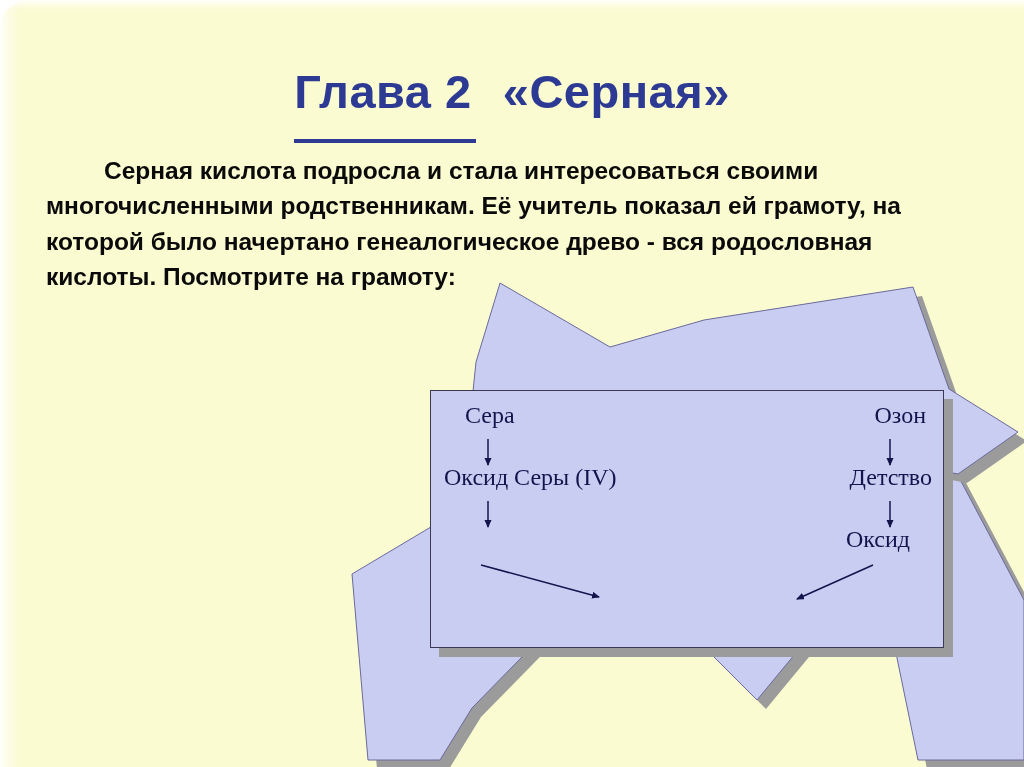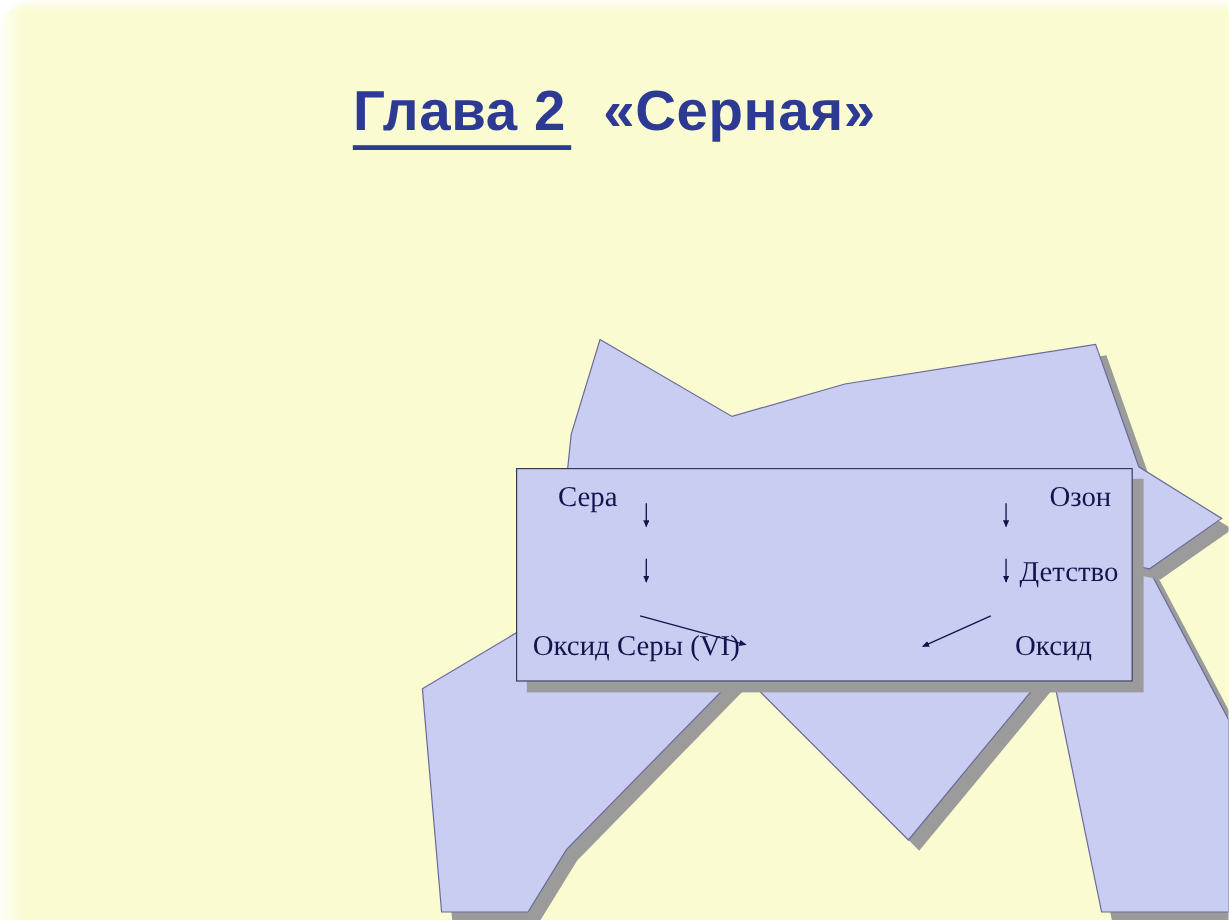--- a/index.html
+++ b/index.html
@@ -19,40 +19,40 @@
     padding-top:64px;
     text-align:center;
     font-size:47px;
     font-weight:bold;
     color:#2d3a93;
     letter-spacing:0.5px;
     white-space:pre;
   }
   .title .u{
     border-bottom:4px solid #2d3a93;
-    padding-bottom:3px;
+    padding-bottom:21px;
     padding-right:4px;
   }
   .body-text{
     margin:34px 46px 0 46px;
     font-size:24.5px;
     font-weight:bold;
     line-height:1.44;
     color:#0a0a0a;
     text-indent:58px;
   }
   .shapes-svg{
     position:absolute;
     left:0;top:0;width:1024px;height:767px;
     pointer-events:none;
   }
   .chart-box{
     position:absolute;
     left:430px;top:390px;
-    width:514px;height:178px;
+    width:514px;height:258px;
     background:#c9cdf2;
     border:1px solid #3a3a52;
     box-shadow:9px 9px 0 #9b9b9b;
     box-sizing:border-box;
     font-family:"Liberation Serif", serif;
     font-size:24px;
     color:#14144c;
     padding-left:44px;
   }
   .node{position:absolute;white-space:nowrap;}
@@ -76,37 +76,38 @@
 
     <polygon points="352,574 446,518 462,440 700,455 900,450 955,470 1024,600 1024,760 918,760 876,556 757,700 617,560 472,708 440,760 368,760" fill="#c9cdf2" stroke="#6a6a9a" stroke-width="1"></polygon>
 
     <polygon points="509,292 619,356 713,329 922,296 958,398 1027,441 967,483 869,464 709,424 569,449 479,429 485,371" fill="#9b9b9b"></polygon>
 
     <polygon points="500,283 610,347 704,320 913,287 949,389 1018,432 958,474 860,455 700,415 560,440 470,420 476,362" fill="#c9cdf2" stroke="#6a6a9a" stroke-width="1"></polygon>
   </svg>
 
   <h1 class="title"><span class="u">Глава 2</span><span>  «Серная»</span></h1>
 
+  <p class="body-text">Серная кислота подросла и стала интересоваться своими многочисленными родственникам. Её учитель показал ей грамоту, на которой было начертано генеалогическое древо - вся родословная кислоты. Посмотрите на грамоту:</p>
 
   <div class="chart-box">
 
     <svg class="arrows-svg" viewBox="0 0 512 236">
       <defs>
         <marker id="ah" markerWidth="9" markerHeight="8" refX="7" refY="3.5" orient="auto" markerUnits="userSpaceOnUse">
           <path d="M0,0 L8,3.5 L0,7 z" fill="#14144c"></path>
         </marker>
       </defs>
       <line x1="57" y1="38" x2="57" y2="64" stroke="#14144c" stroke-width="1.5" marker-end="url(#ah)"></line>
       <line x1="57" y1="100" x2="57" y2="126" stroke="#14144c" stroke-width="1.5" marker-end="url(#ah)"></line>
       <line x1="50" y1="164" x2="168" y2="196" stroke="#14144c" stroke-width="1.5" marker-end="url(#ah)"></line>
       <line x1="459" y1="38" x2="459" y2="64" stroke="#14144c" stroke-width="1.5" marker-end="url(#ah)"></line>
       <line x1="459" y1="100" x2="459" y2="126" stroke="#14144c" stroke-width="1.5" marker-end="url(#ah)"></line>
       <line x1="442" y1="164" x2="366" y2="198" stroke="#14144c" stroke-width="1.5" marker-end="url(#ah)"></line>
     </svg>
 
     <span class="node n-sera">Сера</span>
-    <span class="node n-oxide6">Оксид Серы (VI)</span>
+    <span class="node n-oxide4">Оксид Серы (IV)</span>
     <span class="node n-ozon">Озон</span>
     <span class="node n-kislorod">Детство</span>
     <span class="node n-voda">Оксид</span>
   </div>
 
 </div>
 
 </body></html>

